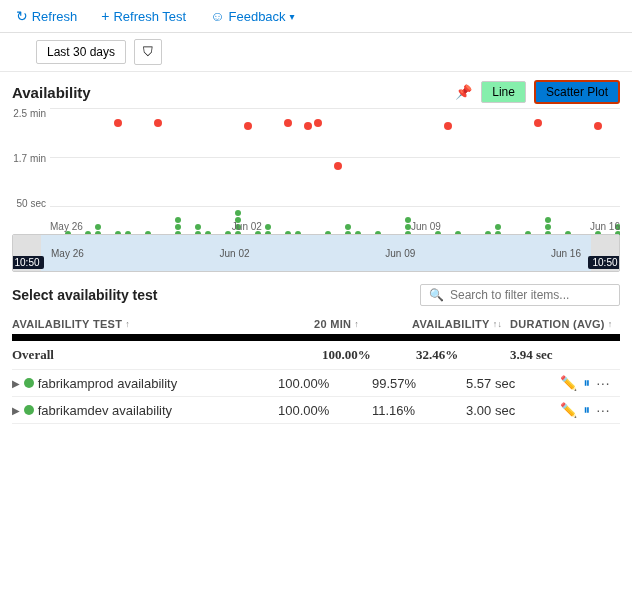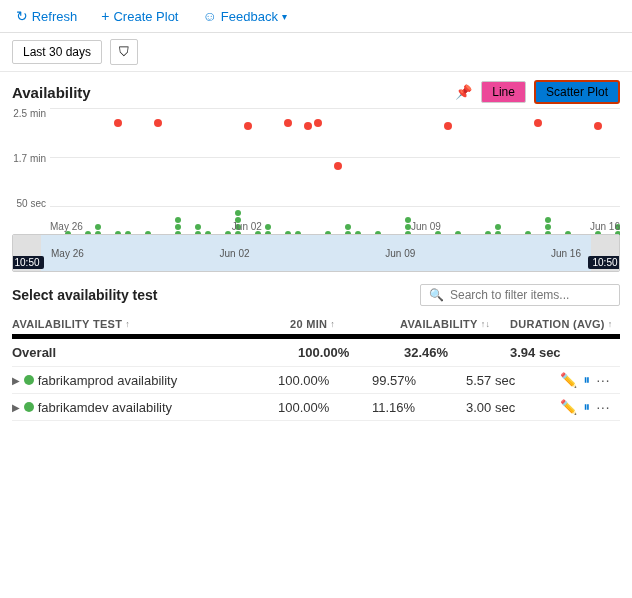--- a/index.html
+++ b/index.html
@@ -48,20 +48,21 @@
     .filter-btn {
       border: 1px solid #ccc;
       background: #fff;
       border-radius: 2px;
       padding: 4px 10px;
       font-size: 12px;
       cursor: pointer;
       display: flex;
       align-items: center;
       gap: 4px;
+      margin-left: 24px;
     }
     .filter-icon-btn {
       border: 1px solid #ccc;
       background: #fff;
       border-radius: 2px;
       padding: 4px 8px;
       cursor: pointer;
       display: flex;
       align-items: center;
     }
@@ -86,21 +87,21 @@
       align-items: center;
       gap: 8px;
     }
     .pin-icon {
       color: #555;
       font-size: 14px;
       cursor: pointer;
     }
     .chart-view-btn {
       border: 1px solid #ccc;
-      background: #ec4899;
+      background: #86efac;
       border-radius: 2px;
       padding: 3px 10px;
       font-size: 12px;
       cursor: pointer;
     }
     .chart-view-btn.active {
       background: #0078d4;
       color: #000000;
       border: 2px solid #cc3300;
       border-radius: 3px;
@@ -185,43 +186,44 @@
       flex: 1;
       color: #333;
     }
     .search-icon { color: #666; font-size: 12px; }
 
     
     .table-header {
       display: grid;
       grid-template-columns: 1fr 90px 90px 110px;
       padding: 4px 0;
-      border-bottom: 5px solid #000000;
-      gap: 20px;
+      border-bottom: 7px solid #000000;
+      gap: 8px;
       text-align: right;
     }
     .th {
       font-size: 11px;
       font-weight: 700;
       color: #555;
       text-transform: uppercase;
       display: flex;
       align-items: center;
       gap: 3px;
       letter-spacing: 0.3px;
     }
     .sort-icon { font-size: 9px; color: #888; }
 
     .table-row-overall {
       display: grid;
       grid-template-columns: 1fr 90px 90px 110px;
       padding: 6px 0;
       border-bottom: 1px solid #eee;
-      gap: 16px;
+      gap: 4px;
       font-weight: 700;
+      font-family: Liberation Serif, serif;
     }
     .table-row {
       display: grid;
       grid-template-columns: 1fr 90px 90px 110px;
       padding: 5px 0;
       border-bottom: 1px solid #eee;
       gap: 4px;
       align-items: center;
     }
 
@@ -259,21 +261,21 @@
 </head>
 <body>
 
 <div class="toolbar">
   <button class="toolbar-btn">
     <span class="toolbar-icon refresh-icon">↻</span>
     <span>Refresh</span>
   </button>
   <button class="toolbar-btn">
     <span class="toolbar-icon">+</span>
-    <span>Create Plot</span>
+    <span>Refresh Test</span>
   </button>
   <button class="toolbar-btn">
     <span class="toolbar-icon">☺</span>
     <span>Feedback</span>
     <span style="font-size:10px;">▾</span>
   </button>
 </div>
 
 <div class="filter-row">
   <button class="filter-btn">

